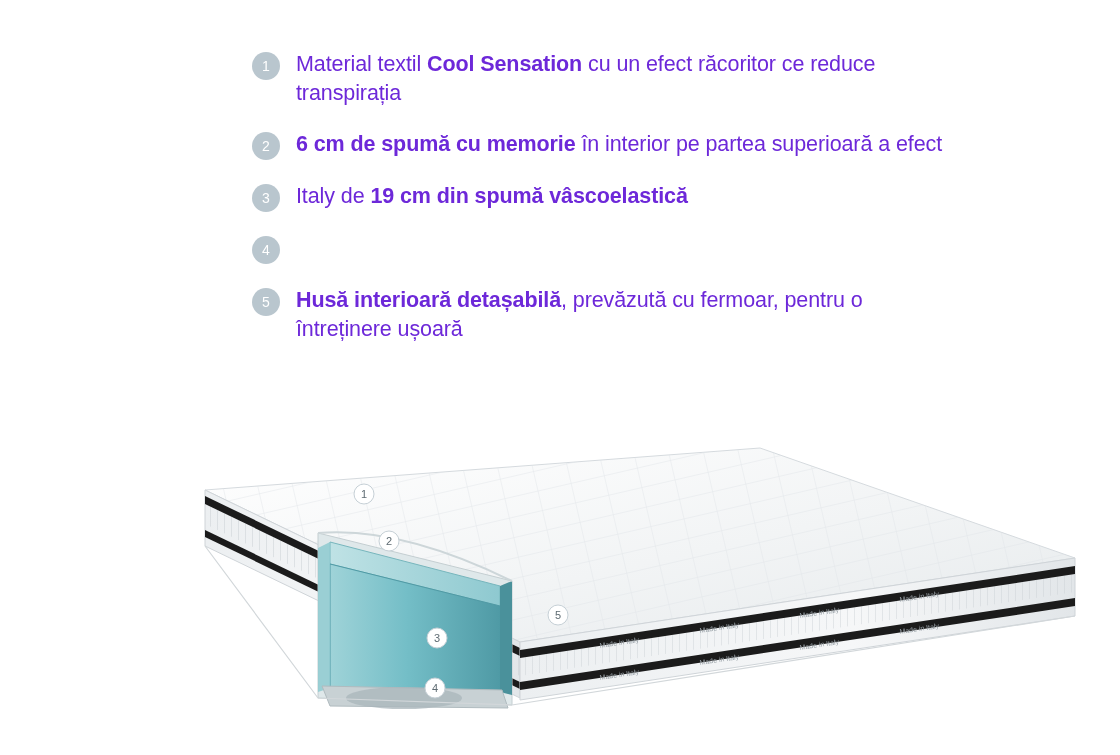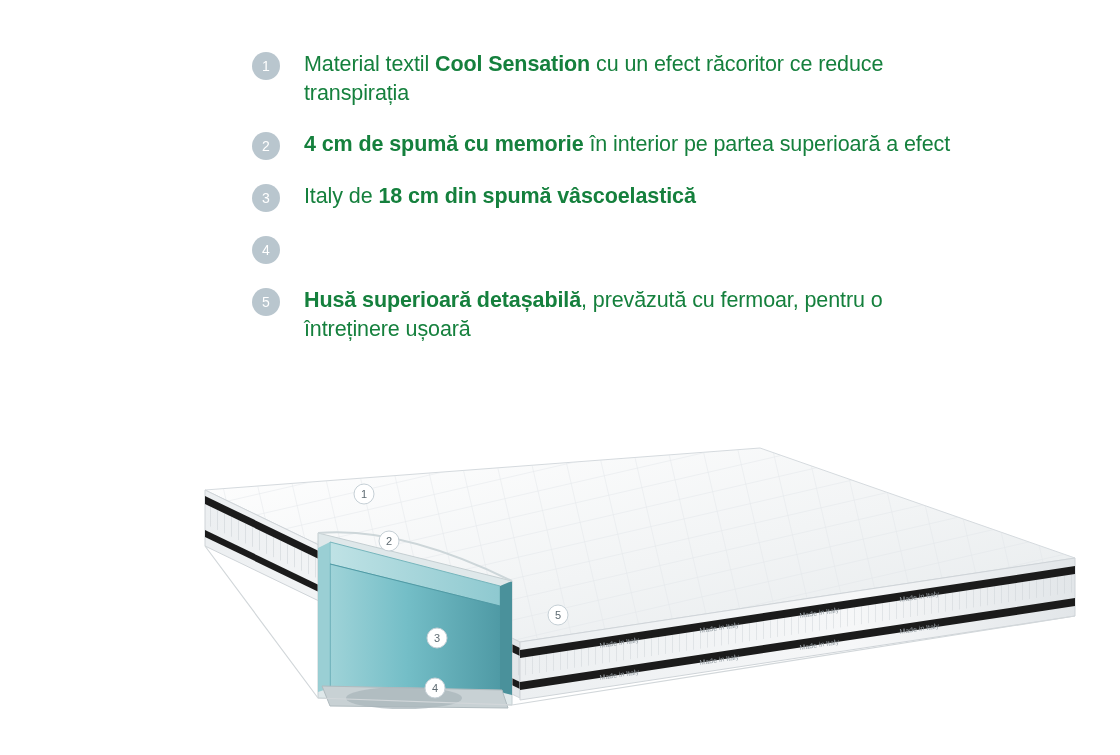--- a/index.html
+++ b/index.html
@@ -35,24 +35,24 @@
     border-radius: 50%;
     background: #b9c6ce;
     color: #ffffff;
     font-size: 14px;
     line-height: 28px;
     text-align: center;
     font-family: "Liberation Sans", sans-serif;
     margin-top: 2px;
   }
   .feature-text {
-    margin-left: 24px;
+    margin-left: 16px;
     font-size: 21.5px;
     line-height: 29px;
-    color: #15803d;
+    color: #6d28d9;
     letter-spacing: -0.1px;
   }
   .feature-text b {
     font-weight: bold;
   }
 
   
   .mattress-wrap {
     position: absolute;
     left: 0;
@@ -79,35 +79,35 @@
 
 <div class="feature-list">
 
   <div class="feature-row">
     <div class="badge">1</div>
     <div class="feature-text"><span>Material textil </span><b>Cool Sensation</b><span> cu un efect răcoritor ce reduce transpirația</span></div>
   </div>
 
   <div class="feature-row">
     <div class="badge">2</div>
-    <div class="feature-text"><b>4 cm de spumă cu memorie</b><span> în interior pe partea superioară a efect</span></div>
+    <div class="feature-text"><b>6 cm de spumă cu memorie</b><span> în interior pe partea superioară a efect</span></div>
   </div>
 
   <div class="feature-row">
     <div class="badge">3</div>
-    <div class="feature-text"><span>Italy de </span><b>18 cm din spumă vâscoelastică</b></div>
+    <div class="feature-text"><span>Italy de </span><b>19 cm din spumă vâscoelastică</b></div>
   </div>
 
   <div class="feature-row">
     <div class="badge">4</div>
   </div>
 
   <div class="feature-row">
     <div class="badge">5</div>
-    <div class="feature-text"><b>Husă superioară detașabilă</b><span>, prevăzută cu fermoar, pentru o întreținere ușoară</span></div>
+    <div class="feature-text"><b>Husă interioară detașabilă</b><span>, prevăzută cu fermoar, pentru o întreținere ușoară</span></div>
   </div>
 
 </div>
 
 <div class="mattress-wrap">
 <svg class="mattress-svg" width="1120" height="325" viewBox="0 0 1120 325" xmlns="http://www.w3.org/2000/svg">
   <defs>
     <linearGradient id="topFace" x1="0" y1="0" x2="1" y2="1">
       <stop offset="0%" stop-color="#ffffff"></stop>
       <stop offset="55%" stop-color="#f2f4f5"></stop>

